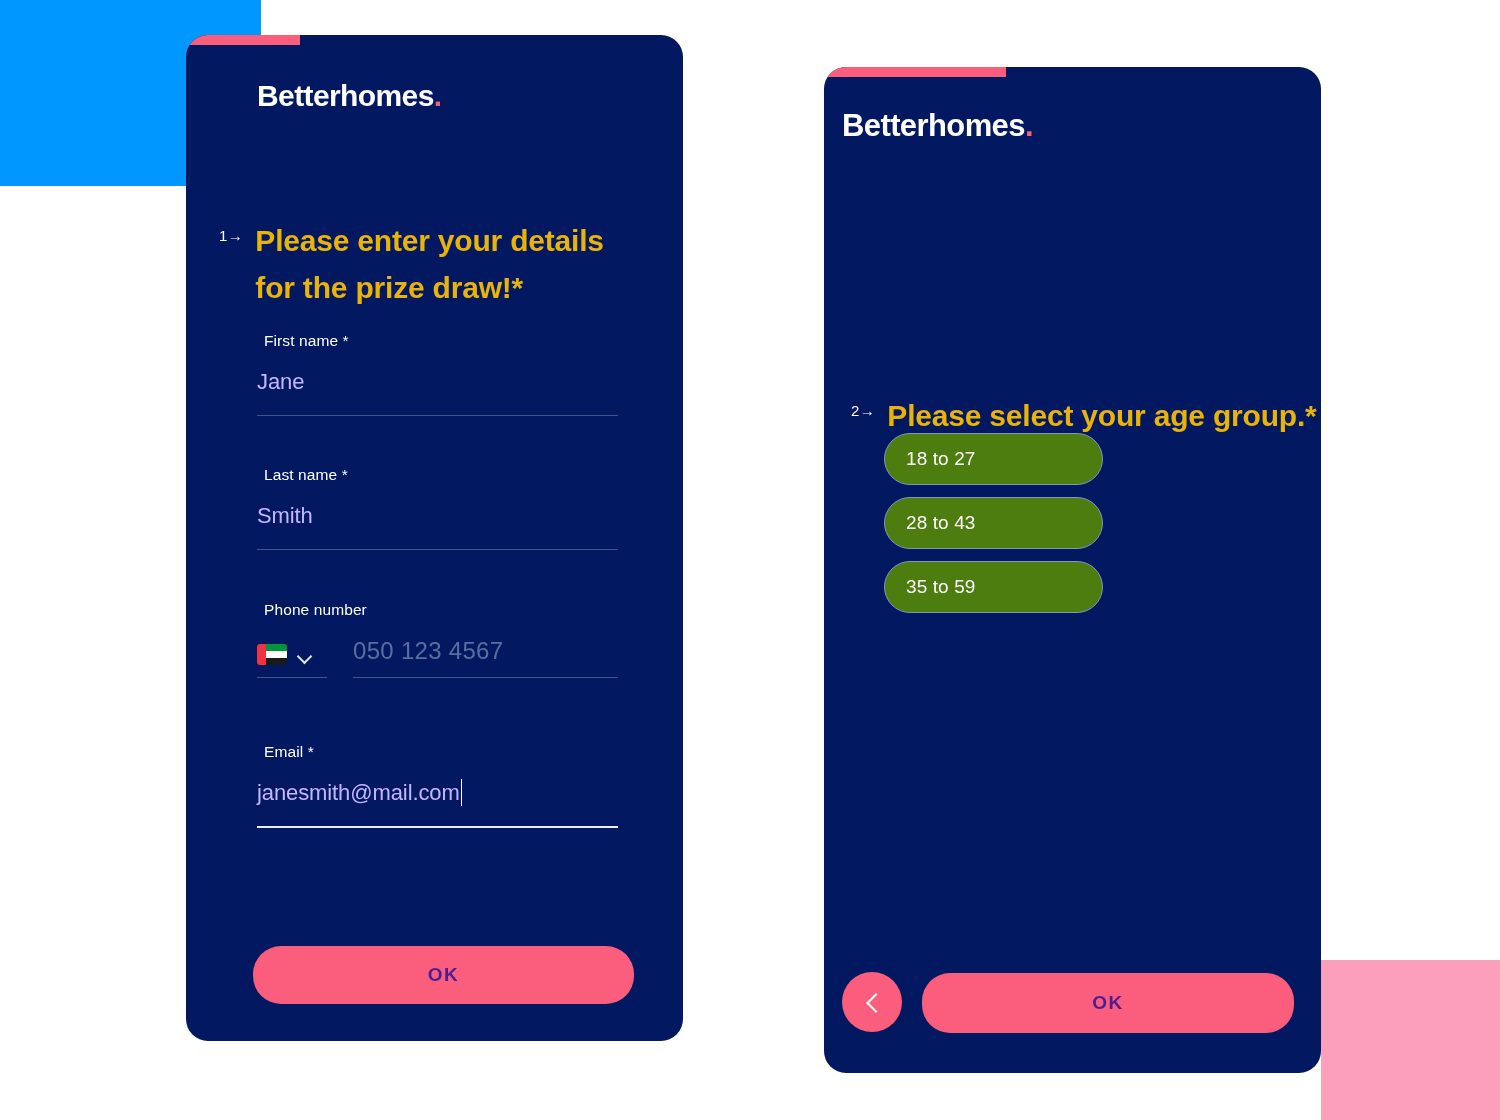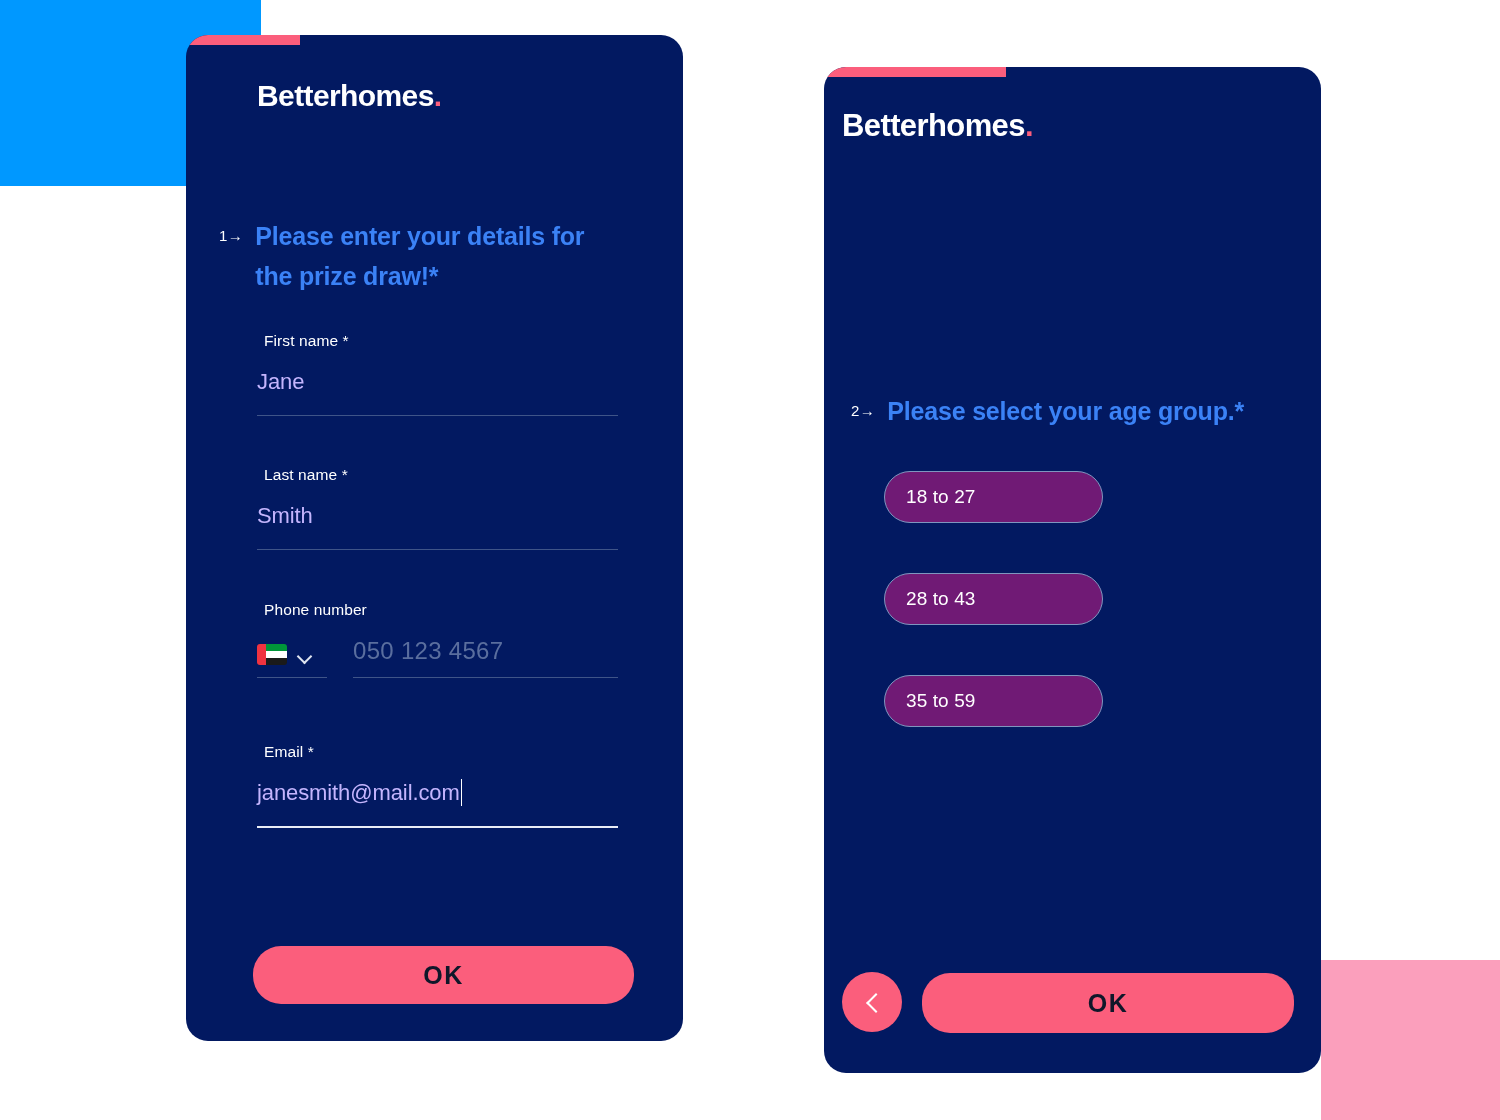--- a/index.html
+++ b/index.html
@@ -91,22 +91,22 @@
   .q-num {
     color: #ffffff;
     font-size: 15px;
     font-weight: normal;
     line-height: 1;
     padding-top: 11px;
     white-space: nowrap;
     letter-spacing: 0.5px;
   }
   .q-text {
-    color: #3b82f6;
-    font-size: 25px;
+    color: #eab308;
+    font-size: 30px;
     font-weight: bold;
     line-height: 1.58;
     letter-spacing: -0.2px;
   }
 
   #q-details { left: 33px; top: 182px; width: 400px; }
   #q-age { left: 27px; top: 325px; width: 470px; }
   #q-age .q-text { white-space: nowrap; }
 
   
@@ -224,38 +224,37 @@
     top: 366px;
     display: flex;
     flex-direction: column;
     gap: 12px;
   }
   .chip {
     width: 219px;
     height: 52px;
     box-sizing: border-box;
     border-radius: 26px;
-    background: #701a75;
+    background: #4d7c0f;
     border: 1.3px solid #7f96bf;
     display: flex;
     align-items: center;
     padding-left: 21px;
     color: #ffffff;
     font-size: 19px;
     letter-spacing: 0.1px;
-    margin-top: 38px;
   }
 
   
   .btn-ok {
     position: absolute;
     background: #fb5e7c;
     border-radius: 28px;
-    color: #0f172a;
-    font-size: 25px;
+    color: #4c1d95;
+    font-size: 19px;
     font-weight: bold;
     letter-spacing: 1.4px;
     display: flex;
     align-items: center;
     justify-content: center;
     border: none;
     font-family: "Liberation Sans", sans-serif;
     cursor: pointer;
   }
   #ok-details {

